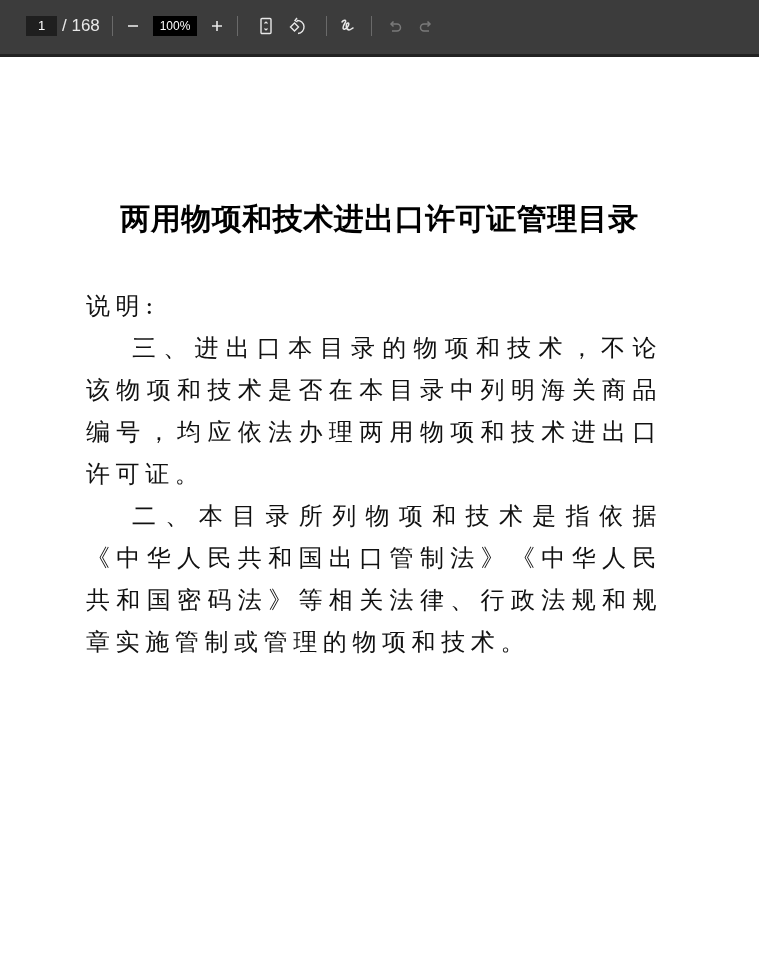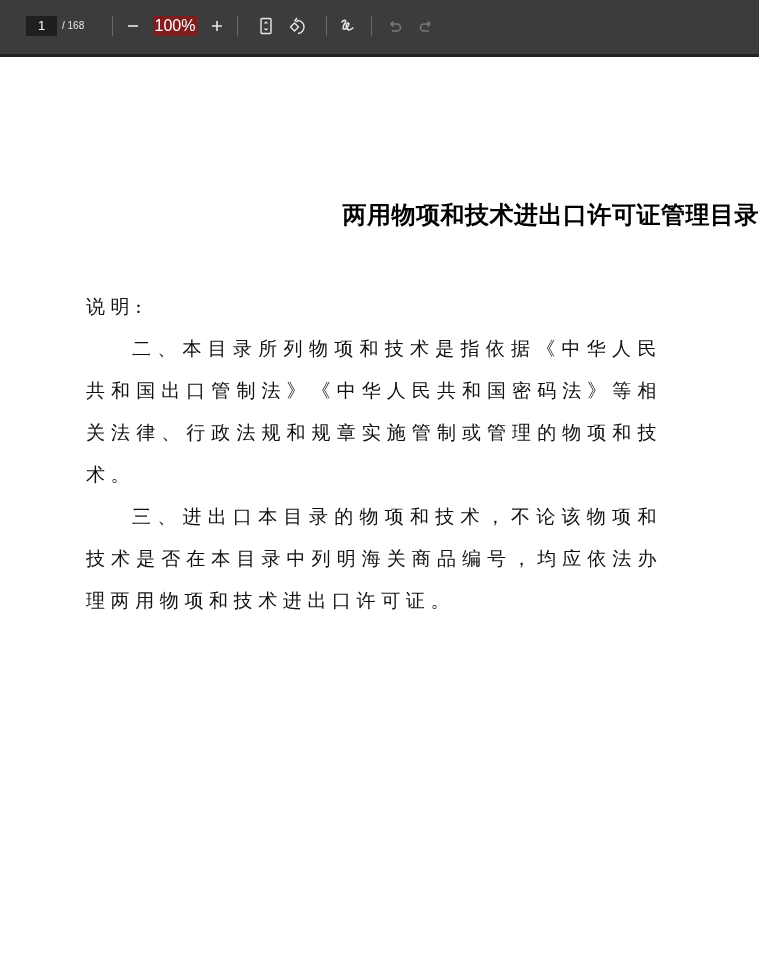--- a/index.html
+++ b/index.html
@@ -17,52 +17,52 @@
       color: #e8e8e8;
     }
     .page-input {
       position: absolute; left: 26px; top: 16px; width: 31px; height: 20px;
       background: #1f1f1f; color: #ffffff;
       font-size: 13px; line-height: 20px; text-align: center;
       font-family: "Liberation Sans", sans-serif;
     }
     .page-total {
       position: absolute; left: 62px; top: 16px; height: 20px; line-height: 20px;
-      font-size: 10px; color: #e8e8e8;
+      font-size: 17px; color: #e8e8e8;
       font-family: "Liberation Sans", sans-serif;
     }
     .sep {
       position: absolute; top: 16px; width: 1px; height: 20px; background: #6a6a6a;
     }
     .icon-btn {
       position: absolute; top: 14px; width: 24px; height: 24px;
       display: flex; align-items: center; justify-content: center;
     }
     .icon-btn svg { display: block; }
     .zoom-input {
       position: absolute; left: 153px; top: 16px; width: 44px; height: 20px;
-      background: #7f1d1d; color: #ffffff;
-      font-size: 16px; line-height: 20px; text-align: center;
+      background: #000000; color: #ffffff;
+      font-size: 12px; line-height: 20px; text-align: center;
       font-family: "Liberation Sans", sans-serif;
     }
     .page {
       position: absolute; left: 0; top: 57px; width: 759px; height: 899px;
       background: #ffffff;
     }
     .doc-title {
       position: absolute; left: 0; top: 142px; width: 759px;
-      text-align: right;
+      text-align: center;
       font-family: "DejaVu Sans", sans-serif;
-      font-weight: bold; font-size: 24px; color: #000000;
+      font-weight: bold; font-size: 30px; color: #000000;
       letter-spacing: 0.5px;
     }
     .doc-body {
       position: absolute; left: 86px; top: 228px; width: 576px;
       font-family: "DejaVu Serif", serif;
-      font-size: 19px; color: #111111;
+      font-size: 24px; color: #111111;
       line-height: 42px;
       letter-spacing: 5.6px;
     }
     .doc-body p { margin: 0; text-align: justify; text-align-last: left; }
     .doc-body p.indent { text-indent: 46px; }
   </style>
 </head>
 <body>
 
 <div class="toolbar">
@@ -120,16 +120,16 @@
       <path d="M12 6H6a3.5 3.5 0 0 0 0 7h5" fill="none" stroke="#7a7a7a" stroke-width="1.5"></path>
       <path d="M9.5 3.5L12 6l-2.5 2.5" fill="none" stroke="#7a7a7a" stroke-width="1.5"></path>
     </svg>
   </div>
 </div>
 
 <div class="page">
   <div class="doc-title">两用物项和技术进出口许可证管理目录</div>
   <div class="doc-body">
     <p>说明:</p>
+    <p class="indent">三、进出口本目录的物项和技术，不论该物项和技术是否在本目录中列明海关商品编号，均应依法办理两用物项和技术进出口许可证。</p>
     <p class="indent">二、本目录所列物项和技术是指依据《中华人民共和国出口管制法》《中华人民共和国密码法》等相关法律、行政法规和规章实施管制或管理的物项和技术。</p>
-    <p class="indent">三、进出口本目录的物项和技术，不论该物项和技术是否在本目录中列明海关商品编号，均应依法办理两用物项和技术进出口许可证。</p>
   </div>
 </div>
 
 </body></html>

